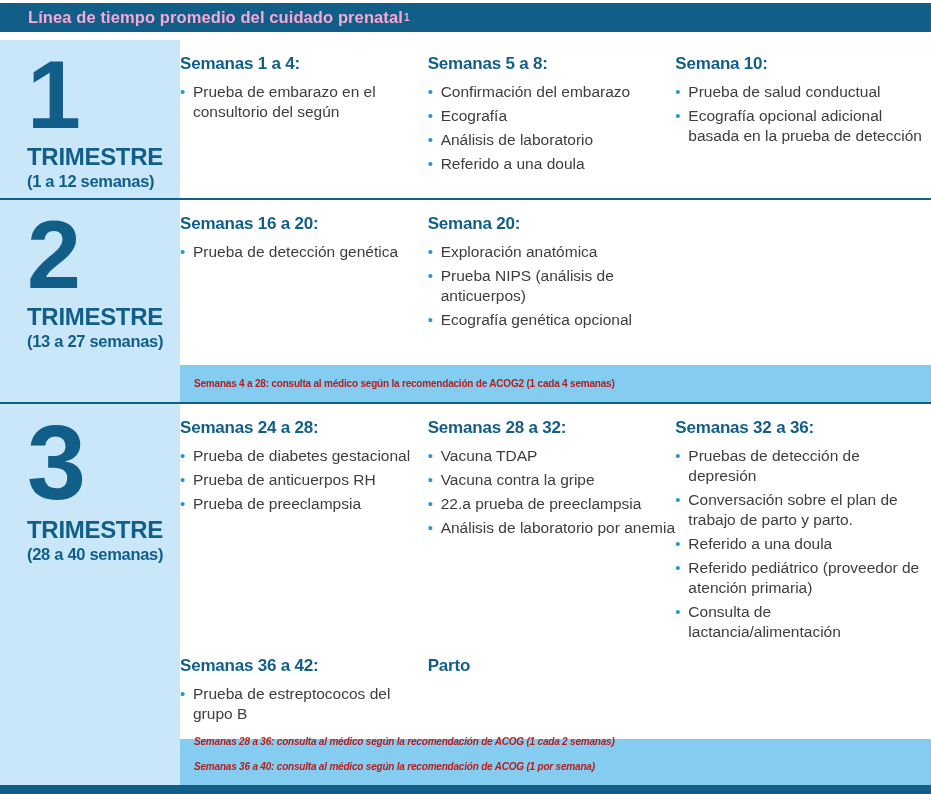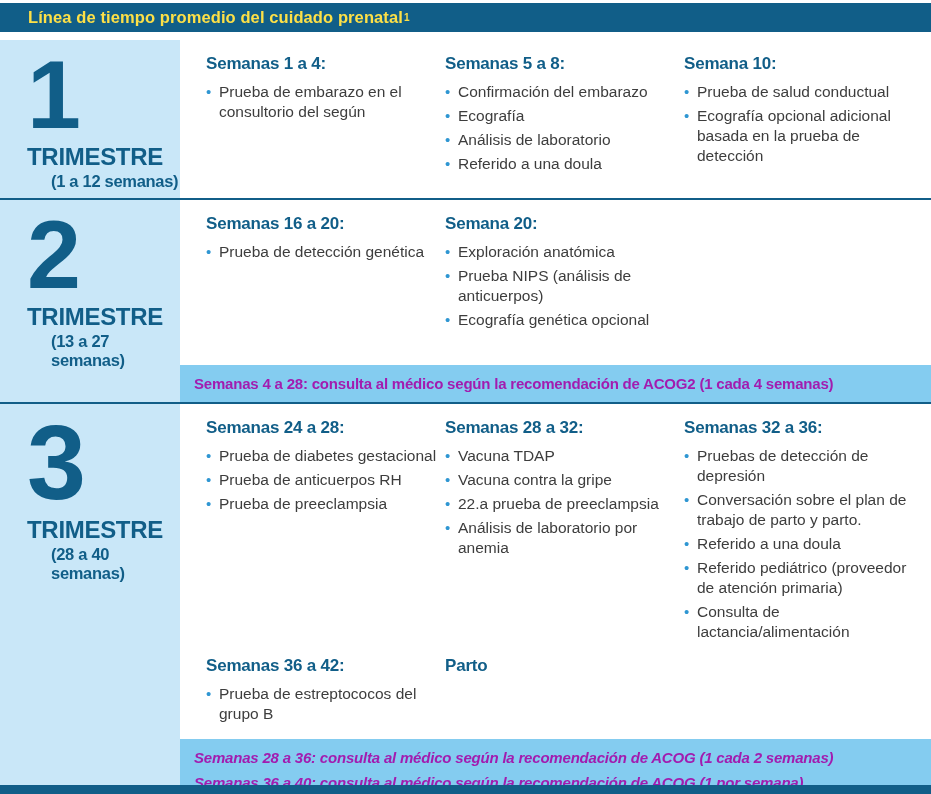--- a/index.html
+++ b/index.html
@@ -1,53 +1,53 @@
 <!DOCTYPE html>
 <html lang="es"><head>
 <meta charset="utf-8">
 <style>
   * { margin:0; padding:0; box-sizing:border-box; }
   html,body { background:#ffffff; }
   body { font-family:"Liberation Sans","DejaVu Sans",sans-serif; width:931px; }
   .sheet { width:931px; height:794px; background:#fff; display:flex; flex-direction:column; overflow:hidden; }
 
   
-  .hdr { margin-top:3px; height:29px; background:#115e88; color:#fde047;
+  .hdr { margin-top:3px; height:29px; background:#115e88; color:#f9a8d4;
          display:flex; align-items:center; padding-left:28px;
          font-size:16.5px; font-weight:bold; letter-spacing:.1px; }
   .hdr sup { font-size:10px; margin-left:1px; }
   .hdr-gap { height:8px; }
 
   
   .tri { display:flex; border-bottom:2px solid #115e88; }
   .tri.last { border-bottom:none; }
   .t1 { height:160px; }
   .t2 { height:204px; }
   .t3 { height:381px; }
 
   .panel { width:180px; flex:0 0 180px; background:#c9e7f8; color:#115e88; padding:10px 0 0 27px; }
   .num  { font-size:97px; font-weight:bold; line-height:.92; letter-spacing:-2px; }
   .t3 .num { font-size:106px; }
   .tlabel { font-size:24px; font-weight:bold; letter-spacing:-.3px; margin-top:4px; }
-  .trange { font-size:16.5px; font-weight:bold; letter-spacing:-.3px; margin-top:1px;margin-left:24px; }
+  .trange { font-size:16.5px; font-weight:bold; letter-spacing:-.3px; margin-top:1px; }
 
   .content { flex:1; display:flex; flex-direction:column; padding-top:14px; }
-  .cols { display:grid; grid-template-columns:1fr 1fr 1fr; padding-left:26px; padding-right:8px; }
+  .cols { display:grid; grid-template-columns:1fr 1fr 1fr; padding-left:0; padding-right:8px; }
   .cols.row2 { margin-top:10px; }
   .col h3 { color:#115e88; font-size:17px; font-weight:bold; margin-bottom:8px; letter-spacing:-.2px; }
   .col ul { list-style:none; }
   .col li { position:relative; padding-left:13px; margin-bottom:4px;
             font-size:15.5px; line-height:20px; color:#3d3d3d; }
   .blt { position:absolute; left:0; top:0; color:#2f96d2; }
   .blt::before { content:"•"; font-size:15px; }
 
   
-  .banner { margin-top:auto; background:#84ccf0; color:#a21caf; font-weight:bold;
-            font-size:15px; padding:6px 10px 6px 14px; display:flex;
-            flex-direction:column; justify-content:flex-start; }
+  .banner { margin-top:auto; background:#84ccf0; color:#b91c1c; font-weight:bold;
+            font-size:10px; padding:6px 10px 6px 14px; display:flex;
+            flex-direction:column; justify-content:flex-end; }
   .banner .bline { line-height:25px; letter-spacing:-.2px; }
   .t2 .banner { height:37px; }
   .t3 .banner { height:46px;font-style:italic; }
 
   
   .strip { height:9px; background:#115e88; margin-top:auto; }
 </style>
 </head>
 <body>
 

